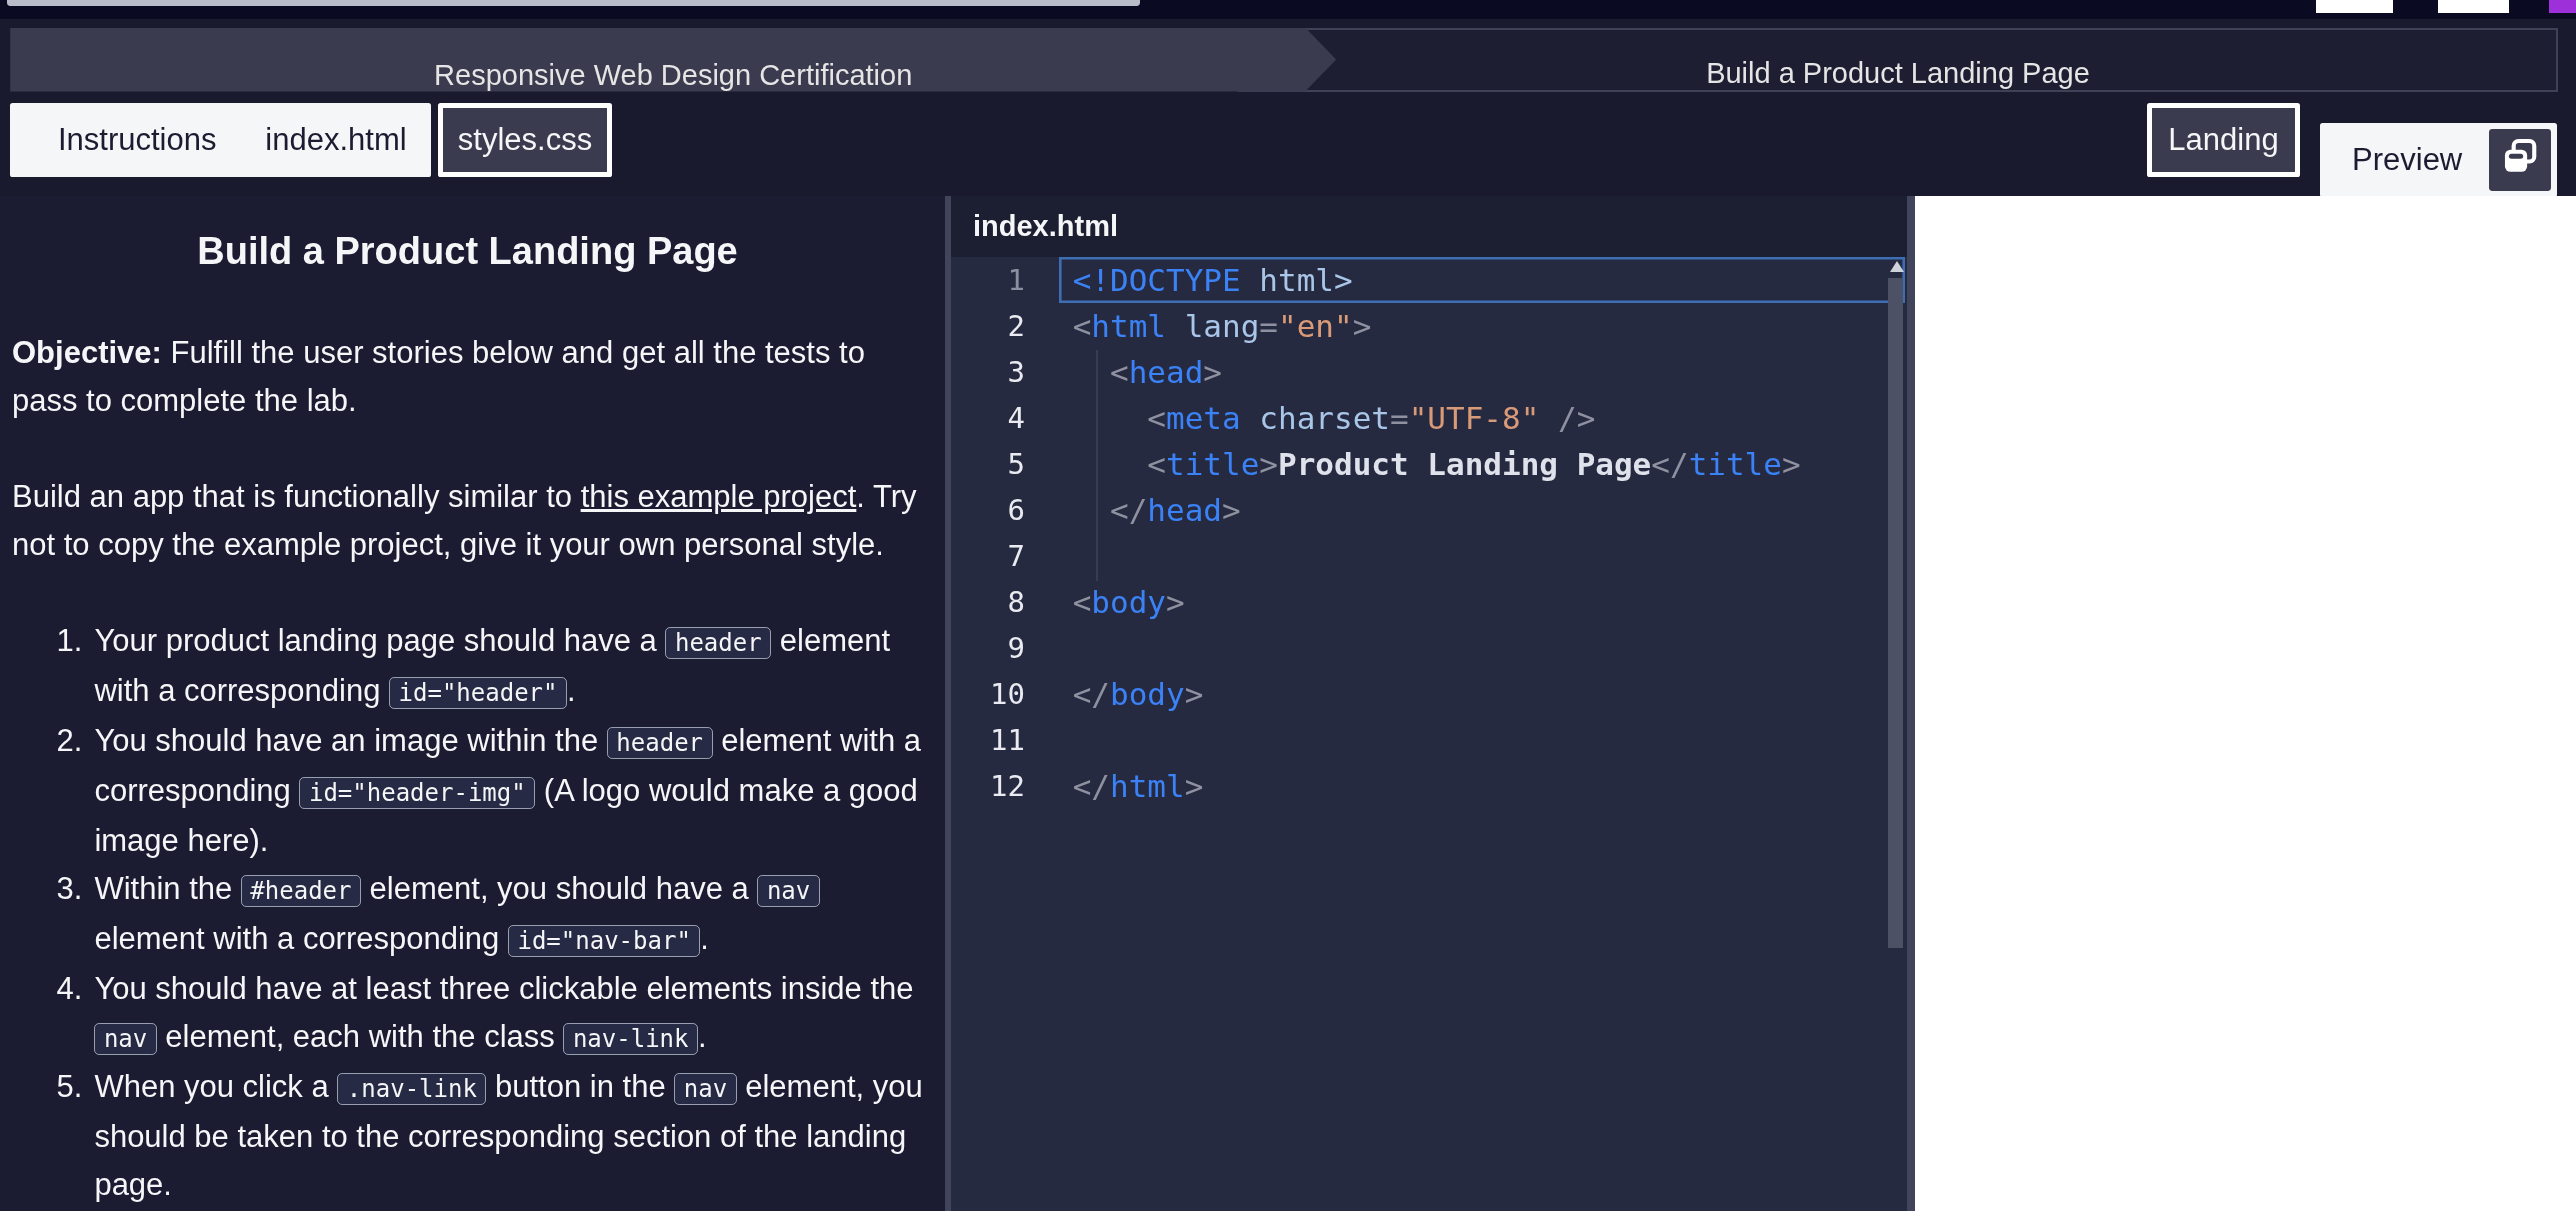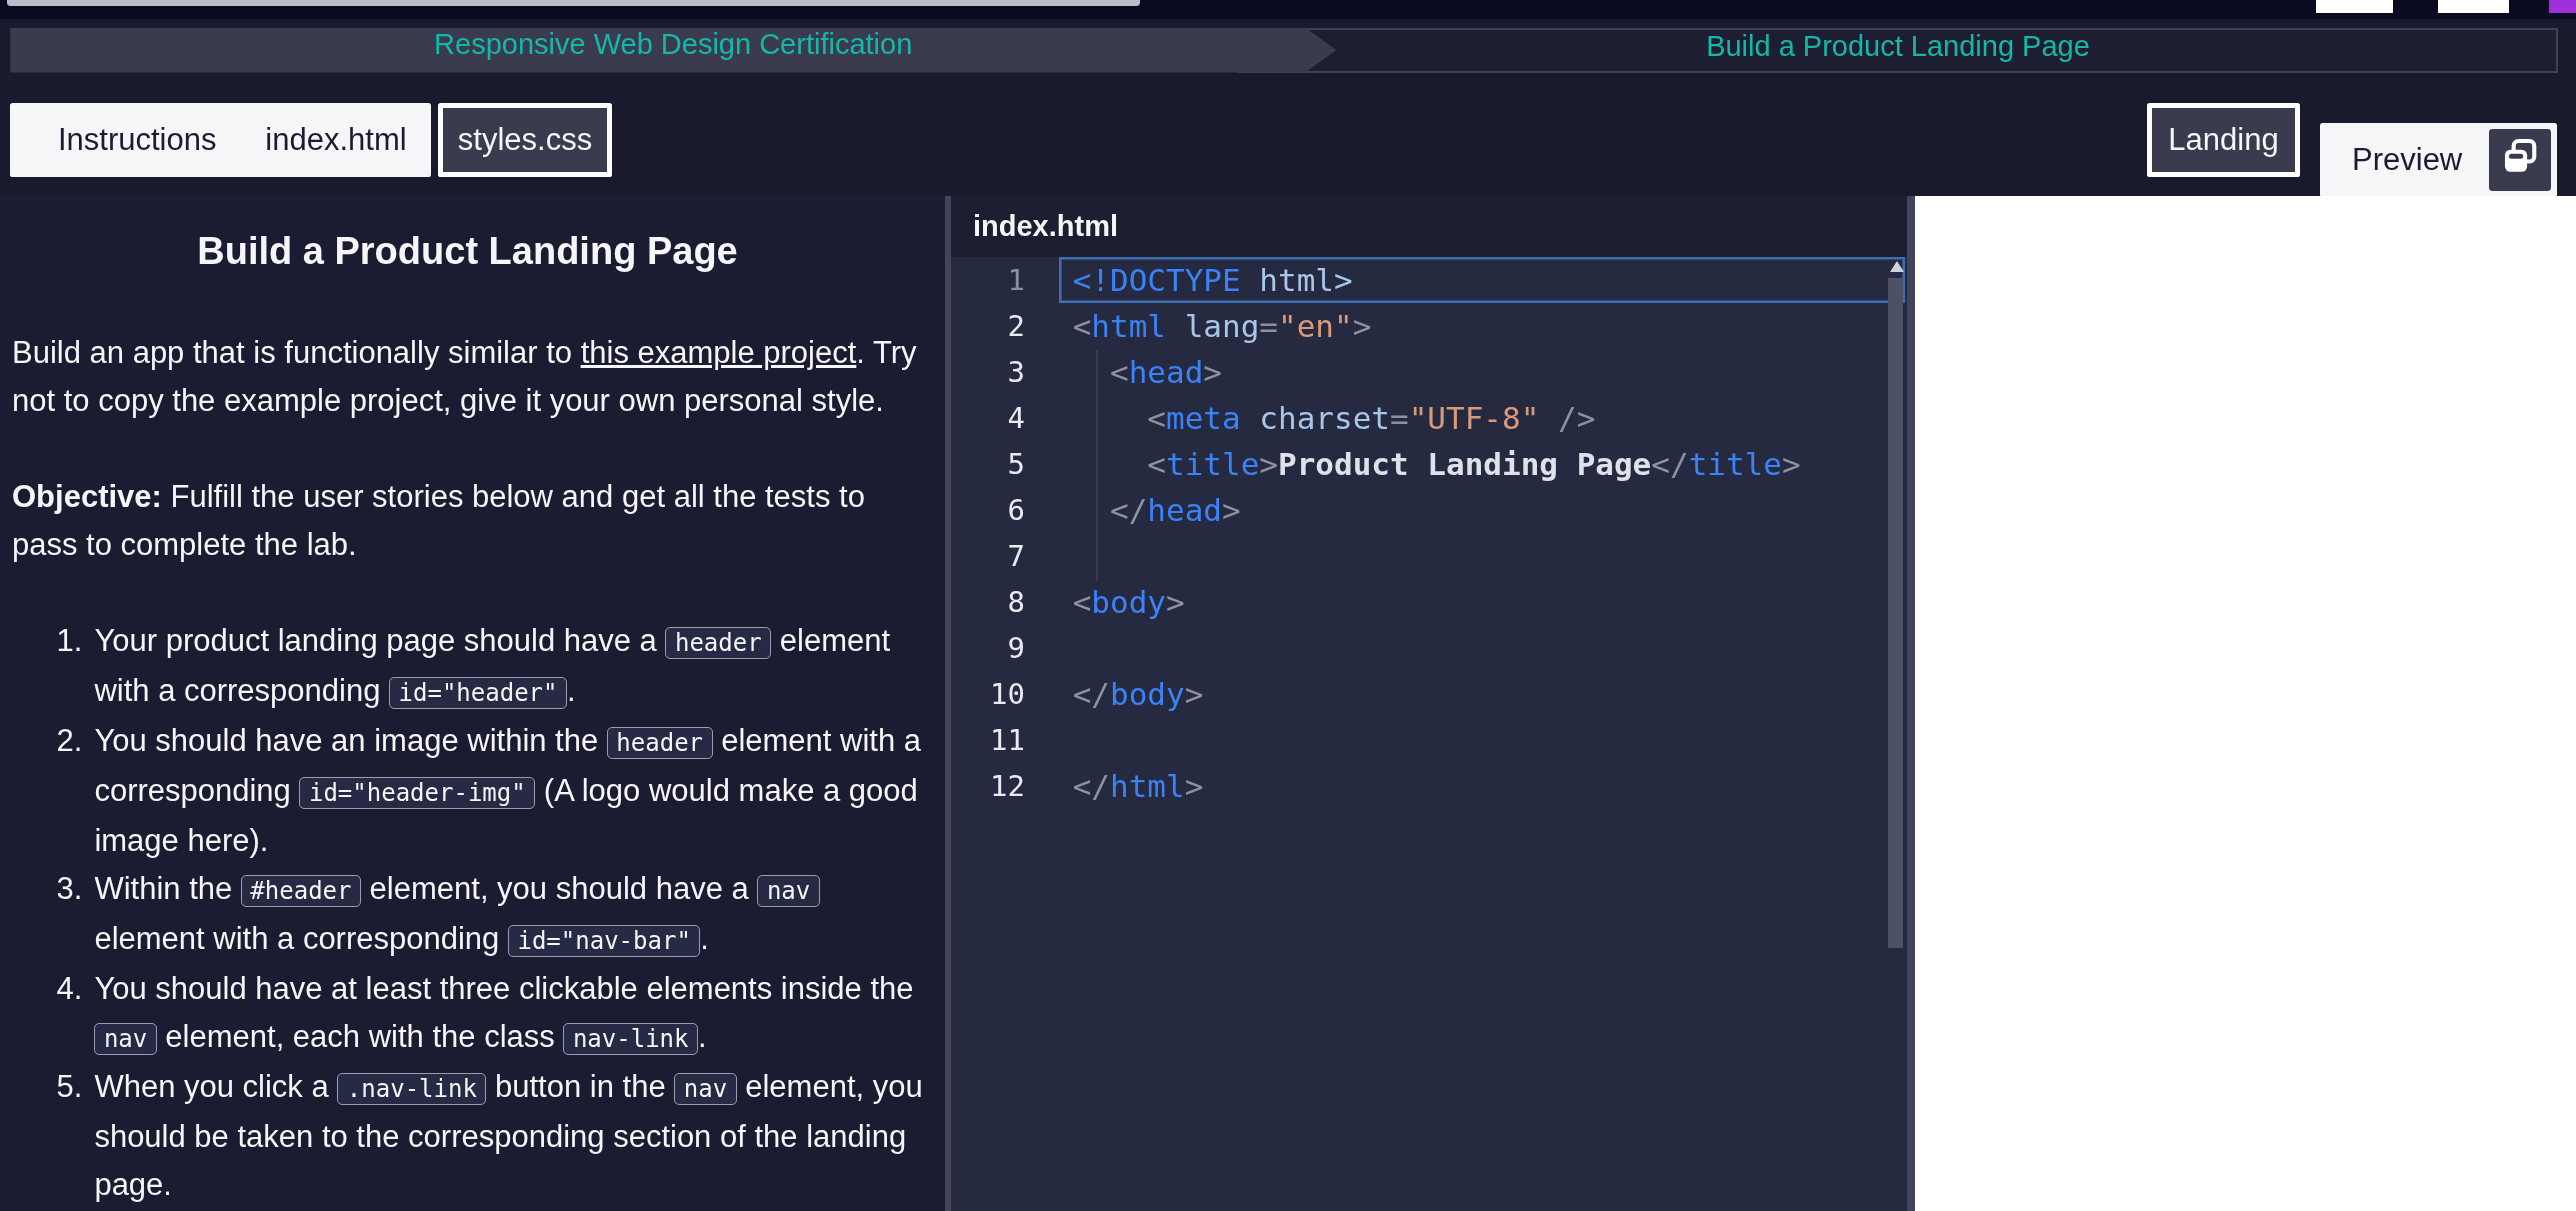--- a/index.html
+++ b/index.html
@@ -8,22 +8,22 @@
 
   
   .topstrip{position:absolute;left:0;top:0;width:2576px;height:19px;background:#0a0a23;}
   .search-underline{position:absolute;left:6.8px;top:0;width:1133px;height:6px;background:#b9bdc9;border-radius:0 0 3.4px 3.4px;}
   .nav-frag-white1{position:absolute;left:2316px;top:0;width:77px;height:13px;background:#ffffff;}
   .nav-frag-white2{position:absolute;left:2438px;top:0;width:71px;height:13px;background:#ffffff;}
   .nav-frag-purple{position:absolute;left:2549px;top:0;width:27px;height:13px;background:#9e30d9;}
 
   
   .crumbbar{position:absolute;left:0;top:19px;width:2576px;height:77px;background:#191a2e;}
-  .crumb{position:absolute;top:8.5px;height:45px;display:flex;align-items:flex-start;justify-content:center;
-    font-size:29px;color:#14b8a6;cursor:pointer;}
+  .crumb{position:absolute;top:8.5px;height:64px;display:flex;align-items:flex-end;justify-content:center;
+    font-size:29px;color:#e5e5e5;cursor:pointer;}
   .crumb-left{left:10.2px;width:1326px;background:#3b3b4f;z-index:2;
     clip-path:polygon(0 0,calc(100% - 31px) 0,100% 50%,calc(100% - 31px) 100%,0 100%);}
   .crumb-right{left:1238px;width:1320px;background:#1d1e32;border:2.6px solid #3f4156;z-index:1;}
 
   
   .tabbar{position:absolute;left:0;top:96px;width:2576px;height:101px;background:#191a2e;
     border-bottom:1.7px solid #32334c;}
   .btn{position:absolute;top:6.8px;height:74px;display:flex;align-items:center;justify-content:center;
     font-size:31px;border-radius:2.6px;cursor:pointer;white-space:nowrap;}
   .btn-light{background:#f5f6f7;color:#1b1b32;border:none;}
@@ -116,22 +116,22 @@
         </svg>
       </span>
     </div>
   </div>
 </div>
 
 <div class="main">
 
   <div class="instructions">
     <h1>Build a Product Landing Page</h1>
+    <p><b>Objective:</b> Fulfill the user stories below and get all the tests to pass to complete the lab.</p>
     <p>Build an app that is functionally similar to <a class="ilink">this example project</a>. Try not to copy the example project, give it your own personal style.</p>
-    <p><b>Objective:</b> Fulfill the user stories below and get all the tests to pass to complete the lab.</p>
     <ol>
         <li>Your product landing page should have a <code class="chip">header</code> element with a corresponding <code class="chip">id="header"</code>.</li>
         <li>You should have an image within the <code class="chip">header</code> element with a corresponding <code class="chip">id="header-img"</code> (A logo would make a good image here).</li>
         <li>Within the <code class="chip">#header</code> element, you should have a <code class="chip">nav</code> element with a corresponding <code class="chip">id="nav-bar"</code>.</li>
         <li>You should have at least three clickable elements inside the <code class="chip">nav</code> element, each with the class <code class="chip">nav-link</code>.</li>
         <li>When you click a <code class="chip">.nav-link</code> button in the <code class="chip">nav</code> element, you should be taken to the corresponding section of the landing page.</li>
       </ol>
   </div>
 
   <div class="divider-a"></div>

